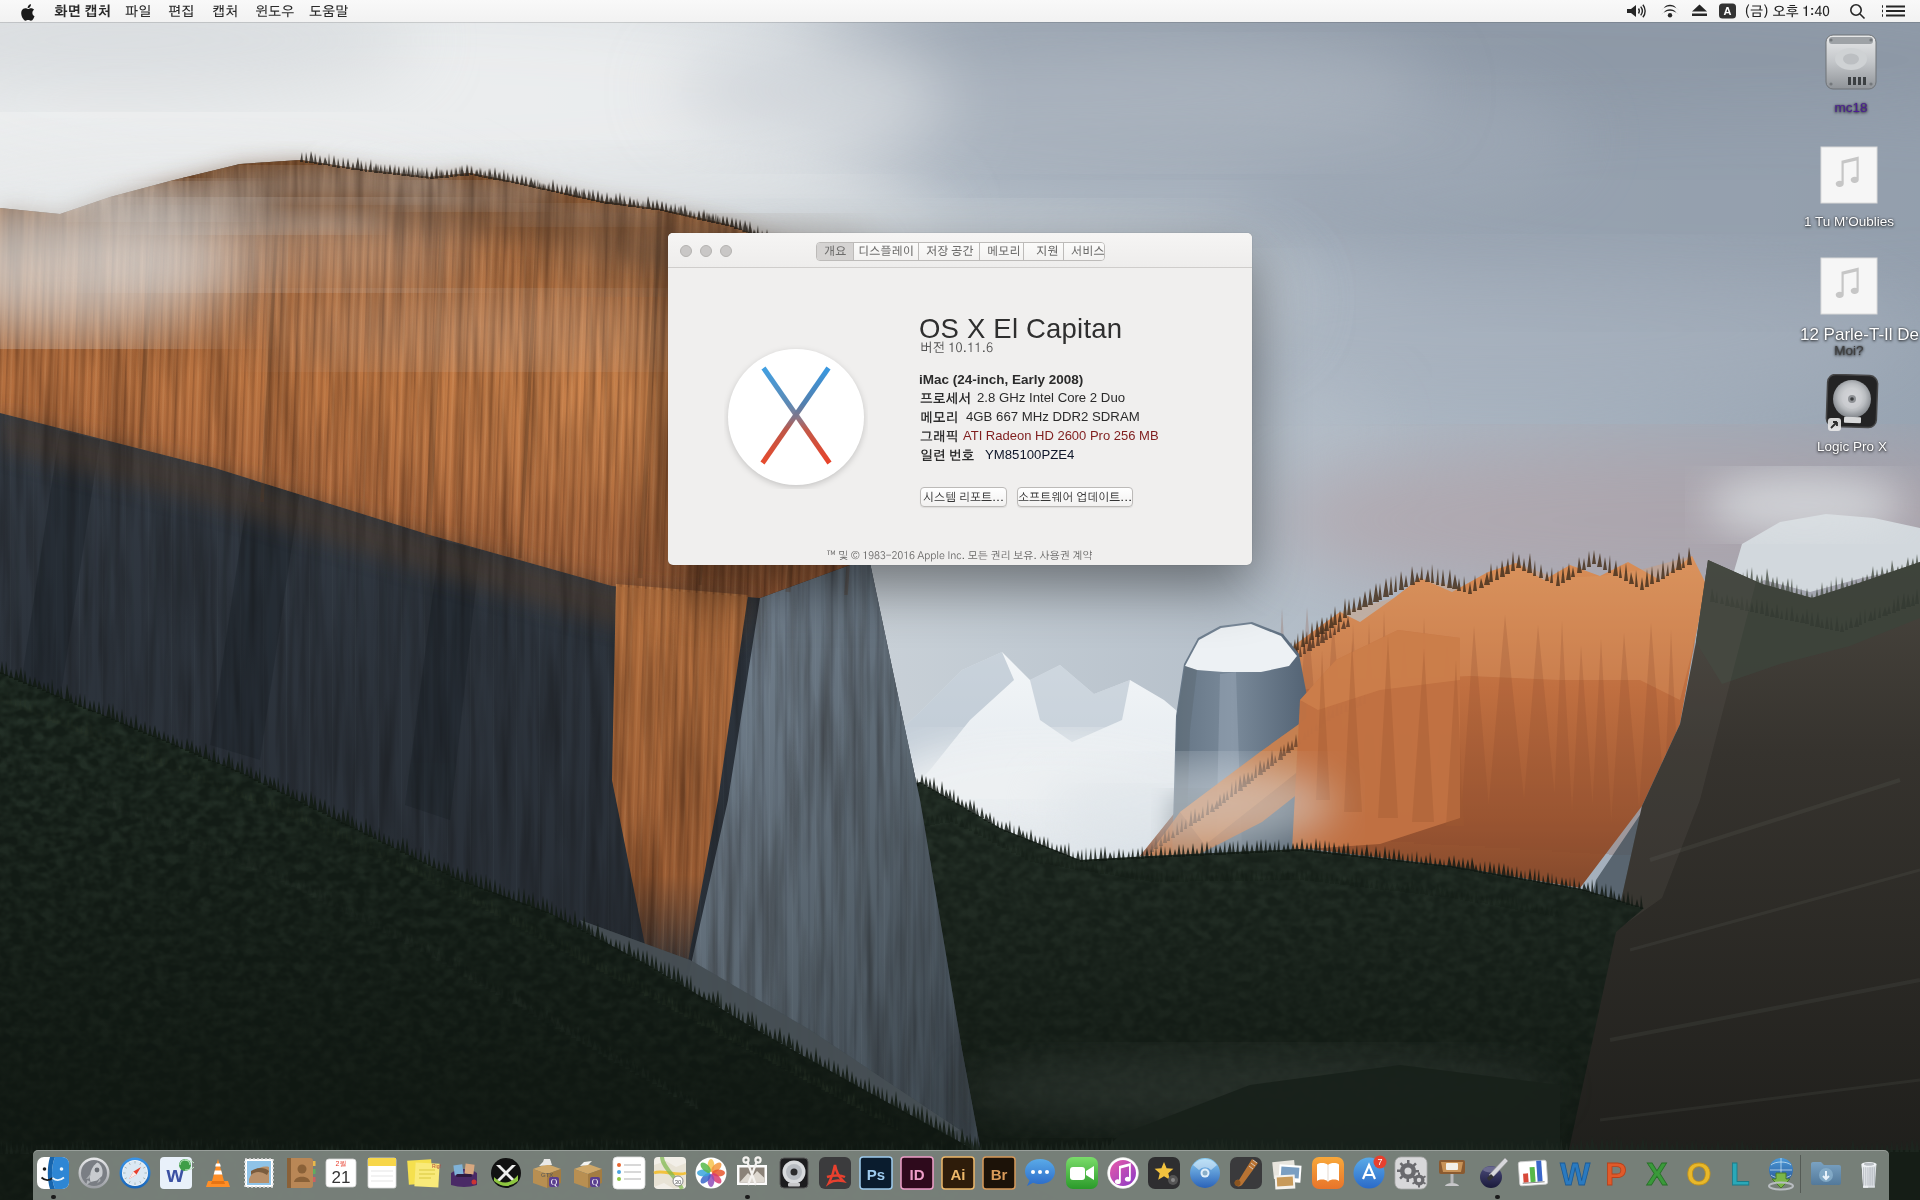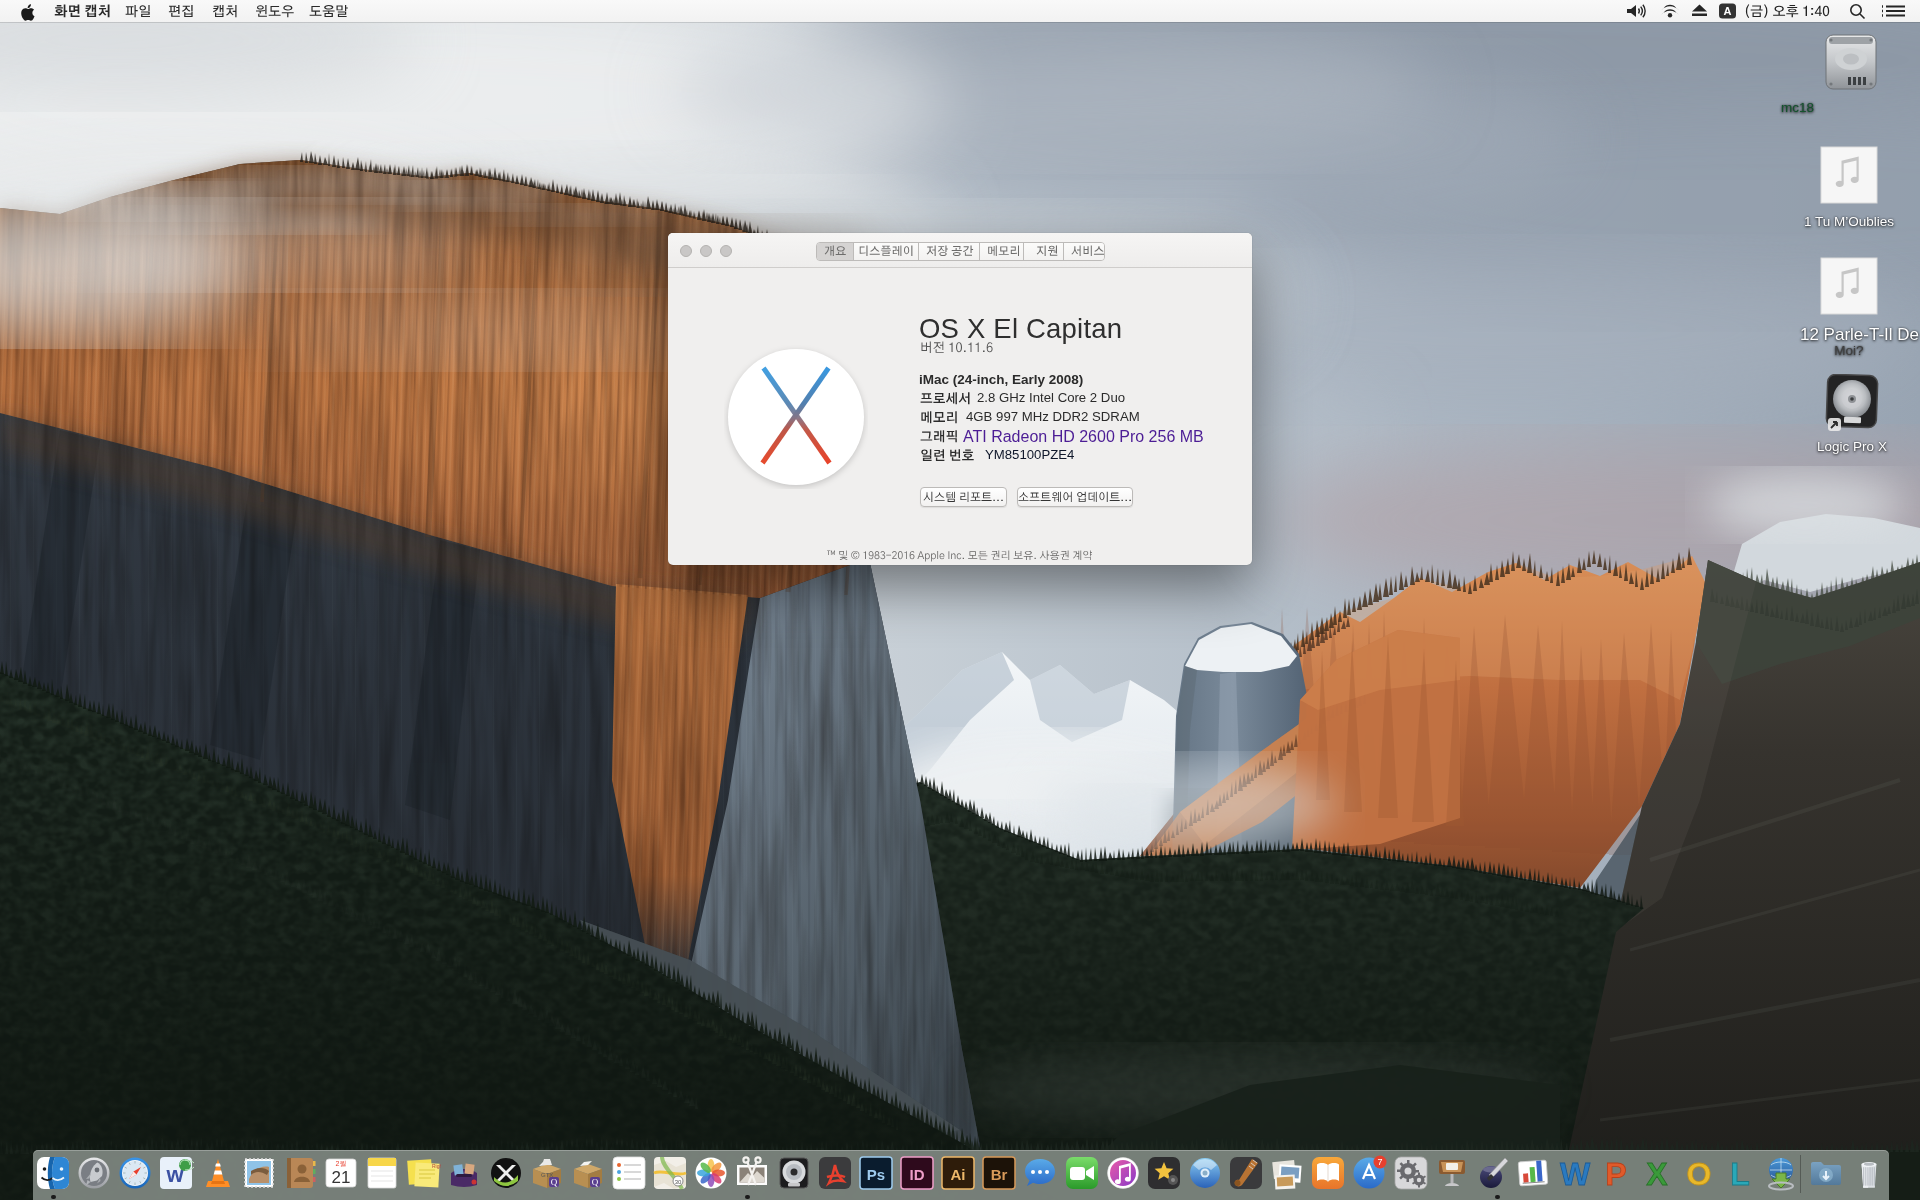--- a/index.html
+++ b/index.html
@@ -246,21 +246,21 @@
         <rect x="34" y="44" width="3" height="8"></rect>
         <rect x="39" y="44" width="3" height="8"></rect>
       </g>
 <g fill="#74787c">
         <circle cx="7" cy="7" r="1.6"></circle>
         <circle cx="47" cy="7" r="1.6"></circle>
         <circle cx="7" cy="51" r="1.6"></circle>
         <circle cx="47" cy="51" r="1.6"></circle>
       </g>
 </svg>
-<div class="abs" style="left:1781px;top:100px;width:140px;text-align:left;font-size:13.5px;font-weight:500;color:#14532d;text-shadow:0 1px 3px rgba(0,0,0,0.85),0 0 2px rgba(0,0,0,0.5)">mc18</div>
+<div class="abs" style="left:1781px;top:100px;width:140px;text-align:center;font-size:13.5px;font-weight:500;color:#4c1d95;text-shadow:0 1px 3px rgba(0,0,0,0.85),0 0 2px rgba(0,0,0,0.5)">mc18</div>
 <svg class="abs" style="left:1820px;top:146px" width="58" height="58" viewBox="0 0 58 58">
 <rect x="1" y="1" width="56" height="56" fill="#f6f6f6" stroke="#dadada" stroke-width="1"></rect>
 <path d="M24,40.5 a4,3.2 0 1 0 2.2,2.9 L26.2,23 L39,20 L39,36.5 a4,3.2 0 1 0 2.2,2.9 L41.2,16 L24,20.2 Z" fill="#c6c6c6" transform="translate(-2.5,-5.5)"></path>
 </svg>
 <div class="abs" style="left:1779px;top:214px;width:140px;text-align:center;font-size:13.5px;font-weight:500;color:#ffffff;text-shadow:0 1px 3px rgba(0,0,0,0.85),0 0 2px rgba(0,0,0,0.5)">1 Tu M’Oublies</div>
 <svg class="abs" style="left:1820px;top:257px" width="58" height="58" viewBox="0 0 58 58">
 <rect x="1" y="1" width="56" height="56" fill="#f6f6f6" stroke="#dadada" stroke-width="1"></rect>
 <path d="M24,40.5 a4,3.2 0 1 0 2.2,2.9 L26.2,23 L39,20 L39,36.5 a4,3.2 0 1 0 2.2,2.9 L41.2,16 L24,20.2 Z" fill="#c6c6c6" transform="translate(-2.5,-5.5)"></path>
 </svg>
 <div class="abs" style="left:1779px;top:325px;width:140px;text-align:right;font-size:17px;font-weight:500;color:#ffffff;text-shadow:0 1px 3px rgba(0,0,0,0.85),0 0 2px rgba(0,0,0,0.5)">12 Parle-T-Il De</div>
@@ -344,25 +344,25 @@
       <path d="M1.5 -1.1V-9.6H2.5V-6.4H6.0V-9.6H7.0V-1.1ZM2.5 -2.0H6.0V-5.5H2.5ZM6.5 -5.1V-6.1H9.8V-10.4H10.8V1.1H9.8V-5.1Z M13.4 -3.8Q13.8 -4.0 14.4 -4.3Q14.9 -4.7 15.4 -5.2Q16.0 -5.7 16.4 -6.4Q16.7 -7.0 16.7 -7.7V-8.8H14.0V-9.7H20.5V-8.8H17.8V-7.8Q17.8 -7.2 18.1 -6.6Q18.4 -6.0 18.9 -5.5Q19.4 -5.0 19.9 -4.7Q20.4 -4.3 20.9 -4.1L20.3 -3.4Q19.5 -3.8 18.6 -4.6Q17.6 -5.4 17.3 -6.1Q16.9 -5.3 15.9 -4.5Q14.9 -3.6 14.0 -3.1ZM19.9 -6.3V-7.2H22.4V-10.4H23.3V-1.9H22.4V-6.3ZM15.6 0.8V-2.7H16.6V-0.1H23.7V0.8Z M29.5 -7.3V-8.0H29.8Q30.9 -8.0 31.3 -8.4Q31.7 -8.7 31.7 -9.3V-9.6H32.6V0.1H31.5V-7.3Z M37.1 -4.7Q37.1 -2.8 37.5 -1.7Q38.0 -0.6 39.0 -0.6Q39.5 -0.6 39.9 -0.9Q40.3 -1.3 40.5 -1.9Q40.7 -2.5 40.8 -3.2Q40.9 -3.9 40.9 -4.7Q40.9 -6.7 40.4 -7.8Q40.0 -8.9 39.0 -8.9Q38.0 -8.9 37.5 -7.8Q37.1 -6.7 37.1 -4.7ZM36.0 -4.7Q36.0 -7.3 36.9 -8.5Q37.7 -9.7 39.0 -9.7Q40.4 -9.7 41.2 -8.5Q42.0 -7.2 42.0 -4.7Q42.0 -3.3 41.7 -2.2Q41.4 -1.1 40.7 -0.4Q40.0 0.2 39.0 0.2Q37.7 0.2 36.9 -1.0Q36.0 -2.2 36.0 -4.7Z M44.0 0.0V-1.5H45.6V0.0Z M48.4 -7.3V-8.0H48.8Q49.9 -8.0 50.2 -8.4Q50.6 -8.7 50.6 -9.3V-9.6H51.5V0.1H50.5V-7.3Z M55.6 -7.3V-8.0H56.0Q57.1 -8.0 57.5 -8.4Q57.9 -8.7 57.9 -9.3V-9.6H58.7V0.1H57.7V-7.3Z M63.0 0.0V-1.5H64.6V0.0Z M67.7 -3.0Q67.7 -1.9 68.3 -1.3Q68.8 -0.6 69.7 -0.6Q70.5 -0.6 71.1 -1.3Q71.6 -1.9 71.6 -3.0Q71.6 -4.0 71.1 -4.7Q70.5 -5.3 69.7 -5.3Q68.8 -5.3 68.3 -4.6Q67.7 -4.0 67.7 -3.0ZM66.7 -4.2Q66.7 -5.1 66.8 -5.8Q66.9 -6.6 67.1 -7.3Q67.4 -8.0 67.8 -8.6Q68.1 -9.1 68.7 -9.4Q69.3 -9.7 70.0 -9.7Q71.7 -9.7 72.5 -8.0L71.7 -7.7Q71.1 -8.9 70.0 -8.9Q69.5 -8.9 69.1 -8.6Q68.6 -8.3 68.4 -7.9Q68.1 -7.4 68.0 -6.9Q67.9 -6.4 67.8 -5.8Q67.7 -5.3 67.7 -4.7Q67.9 -5.4 68.5 -5.8Q69.1 -6.2 69.8 -6.2Q71.1 -6.2 71.9 -5.3Q72.6 -4.3 72.6 -3.0Q72.6 -1.6 71.9 -0.7Q71.1 0.2 69.7 0.2Q68.3 0.2 67.5 -0.8Q66.7 -1.8 66.7 -4.2Z" fill="#555555"></path>
     </svg>
 <div class="abs" style="left:919px;top:372px;font-size:13.5px;font-weight:bold;color:#2b2b2b">iMac (24-inch, Early 2008)</div>
 <svg style="position:absolute;left:920px;top:389px" width="53" height="20" viewBox="0 -14 53 20">
       <path d="M0.6 -0.2V-1.5H12.2V-0.2ZM1.5 -3.9V-5.1H3.4V-8.6H1.8V-9.8H11.0V-8.6H9.4V-5.1H11.3V-3.9ZM4.7 -5.1H8.1V-8.6H4.7Z M13.4 0.0V-1.2H18.5V-3.6H20.0V-1.2H25.0V0.0ZM15.1 -3.1V-7.1H22.0V-8.8H15.0V-10.1H23.4V-6.0H16.5V-4.3H23.5V-3.1Z M35.5 1.2V-10.8H36.9V1.2ZM31.3 -5.2V-6.6H33.0V-10.4H34.3V0.6H33.0V-5.2ZM25.9 -1.4Q28.7 -4.0 28.7 -7.9V-10.0H30.0V-8.0Q30.0 -6.0 30.8 -4.3Q31.6 -2.7 32.5 -1.8L31.4 -1.0Q30.9 -1.4 30.3 -2.5Q29.6 -3.6 29.4 -4.5Q29.1 -3.6 28.5 -2.5Q27.8 -1.4 27.1 -0.6Z M45.2 -5.2V-6.6H48.0V-10.8H49.5V1.2H48.0V-5.2ZM38.7 -1.3Q39.4 -1.8 39.9 -2.4Q40.5 -3.0 41.0 -3.9Q41.5 -4.7 41.8 -5.8Q42.1 -6.9 42.1 -8.1V-10.1H43.5V-8.2Q43.5 -6.0 44.4 -4.3Q45.3 -2.6 46.5 -1.7L45.5 -0.8Q44.8 -1.3 43.9 -2.5Q43.1 -3.7 42.8 -4.7Q42.5 -3.6 41.6 -2.4Q40.7 -1.2 39.8 -0.4Z" fill="#2b2b2b"></path>
     </svg>
 <div class="abs" style="left:977px;top:390px;font-size:13.2px;color:#2b2b2b">2.8 GHz Intel Core 2 Duo</div>
 <svg style="position:absolute;left:920px;top:408px" width="40" height="20" viewBox="0 -14 40 20">
       <path d="M10.0 1.2V-10.8H11.3V1.2ZM5.6 -4.9V-6.2H7.5V-10.4H8.8V0.6H7.5V-4.9ZM1.4 -1.3V-9.6H6.0V-1.3ZM2.7 -2.5H4.7V-8.4H2.7Z M13.4 -0.1V-1.4H18.5V-4.8H19.9V-1.4H25.0V-0.1ZM15.1 -4.2V-9.9H23.3V-4.2ZM16.5 -5.3H21.9V-8.7H16.5Z M35.3 1.2V-10.8H36.7V1.2ZM27.2 -1.1V-6.1H31.6V-8.6H27.2V-9.8H33.0V-4.9H28.6V-2.3H28.9Q31.6 -2.3 34.5 -2.6V-1.5Q31.3 -1.1 27.7 -1.1Z" fill="#2b2b2b"></path>
     </svg>
-<div class="abs" style="left:966px;top:409px;font-size:13.2px;color:#2b2b2b">4GB 997 MHz DDR2 SDRAM</div>
+<div class="abs" style="left:966px;top:409px;font-size:13.2px;color:#2b2b2b">4GB 667 MHz DDR2 SDRAM</div>
 <svg style="position:absolute;left:920px;top:427px" width="40" height="20" viewBox="0 -14 40 20">
       <path d="M0.6 -0.4V-1.6H12.2V-0.4ZM2.1 -8.3V-9.6H10.6Q10.6 -5.9 9.9 -2.6H8.5Q8.8 -4.1 9.0 -5.6Q9.2 -7.2 9.2 -8.3Z M20.1 0.6V-10.4H21.4V-6.0H22.8V-10.8H24.1V1.2H22.8V-4.7H21.4V0.6ZM14.2 -1.1V-6.0H17.4V-8.5H14.1V-9.7H18.8V-4.8H15.5V-2.3H15.8Q17.6 -2.3 19.5 -2.5V-1.4Q16.9 -1.1 14.6 -1.1Z M28.3 -1.7V-2.8H36.8V1.2H35.4V-1.7ZM35.4 -3.4V-10.8H36.8V-3.4ZM26.6 -4.3V-5.4H28.2V-9.0H26.9V-10.1H34.3V-9.0H32.9V-5.5Q33.4 -5.5 34.5 -5.6V-4.5Q32.2 -4.3 29.3 -4.3ZM29.5 -5.4H29.9Q30.1 -5.4 31.6 -5.4V-9.0H29.5Z" fill="#2b2b2b"></path>
     </svg>
-<div class="abs" style="left:963px;top:428px;font-size:16px;color:#4c1d95">ATI Radeon HD 2600 Pro 256 MB</div>
+<div class="abs" style="left:963px;top:428px;font-size:13px;color:#7f1d1d">ATI Radeon HD 2600 Pro 256 MB</div>
 <svg style="position:absolute;left:920px;top:446px" width="56" height="20" viewBox="0 -14 56 20">
       <path d="M2.9 1.0V-2.2H9.9V-3.2H2.8V-4.4H11.3V-1.2H4.3V-0.2H11.6V1.0ZM9.9 -4.8V-10.8H11.3V-4.8ZM1.3 -7.9Q1.3 -9.1 2.2 -9.9Q3.1 -10.6 4.5 -10.6Q5.9 -10.6 6.8 -9.9Q7.7 -9.1 7.7 -7.9Q7.7 -6.7 6.8 -6.0Q5.9 -5.3 4.5 -5.3Q3.1 -5.3 2.2 -6.0Q1.3 -6.7 1.3 -7.9ZM2.7 -7.9Q2.7 -7.2 3.2 -6.8Q3.7 -6.4 4.5 -6.4Q5.3 -6.4 5.8 -6.8Q6.3 -7.3 6.3 -7.9Q6.3 -8.6 5.8 -9.0Q5.3 -9.5 4.5 -9.5Q3.7 -9.5 3.2 -9.0Q2.7 -8.6 2.7 -7.9Z M15.9 0.9V-2.5H17.3V-0.3H24.4V0.9ZM20.4 -4.6V-5.8H22.6V-7.7H20.4V-8.8H22.6V-10.8H24.0V-1.8H22.6V-4.6ZM14.4 -3.2V-7.3H18.6V-9.0H14.3V-10.1H19.9V-6.2H15.8V-4.4H16.1Q18.5 -4.4 20.7 -4.6V-3.5Q18.1 -3.2 15.0 -3.2Z M31.9 0.8V-2.7H33.3V-0.4H40.3V0.8ZM35.6 -6.4V-7.6H38.6V-10.8H40.0V-2.0H38.6V-6.4ZM30.2 -3.6V-10.2H31.6V-8.2H34.8V-10.2H36.2V-3.6ZM31.6 -4.8H34.8V-7.0H31.6Z M42.1 0.2V-1.0H47.2V-3.1H48.7V-1.0H53.7V0.2ZM45.2 -9.2V-10.4H50.8V-9.2ZM43.0 -7.1V-8.2H52.9V-7.1ZM43.8 -4.5Q43.8 -5.4 44.9 -5.9Q46.1 -6.4 48.0 -6.4Q49.8 -6.4 51.0 -5.9Q52.2 -5.4 52.2 -4.4Q52.2 -3.5 51.0 -3.0Q49.8 -2.5 48.0 -2.5Q46.1 -2.5 44.9 -3.0Q43.8 -3.5 43.8 -4.5ZM45.3 -4.5Q45.3 -3.5 48.0 -3.5Q50.6 -3.5 50.6 -4.5Q50.6 -5.4 48.0 -5.4Q45.3 -5.4 45.3 -4.5Z" fill="#2b2b2b"></path>
     </svg>
 <div class="abs" style="left:985px;top:447px;font-size:13.2px;color:#0f172a">YM85100PZE4</div>
 <div class="abs" style="left:920px;top:487px;width:87px;height:20px;border:1px solid #bcbab8;border-radius:4px;background:linear-gradient(#ffffff,#f2f1f0);box-shadow:0 1px 1px rgba(0,0,0,0.08)"></div>
 <svg style="position:absolute;left:923px;top:489px" width="82" height="18" viewBox="0 -12 82 18">
       <path d="M0.5 -1.1Q1.1 -1.5 1.6 -2.1Q2.1 -2.7 2.6 -3.4Q3.0 -4.1 3.3 -5.1Q3.6 -6.0 3.6 -7.0V-8.7H4.4V-7.0Q4.4 -6.2 4.6 -5.5Q4.9 -4.7 5.2 -4.1Q5.5 -3.5 5.9 -2.9Q6.3 -2.4 6.7 -2.1Q7.0 -1.7 7.4 -1.5L6.7 -0.9Q6.1 -1.4 5.2 -2.5Q4.4 -3.6 4.0 -4.7Q3.8 -3.6 2.9 -2.4Q2.0 -1.3 1.2 -0.5ZM8.4 1.0V-9.2H9.3V1.0Z M12.1 -3.8Q12.8 -4.1 13.5 -4.5Q14.1 -5.0 14.8 -5.5Q15.4 -6.1 15.8 -6.8Q16.1 -7.4 16.1 -8.1V-8.6H17.0V-8.1Q17.0 -7.4 17.4 -6.8Q17.8 -6.1 18.4 -5.5Q19.1 -5.0 19.7 -4.5Q20.4 -4.1 21.0 -3.9L20.5 -3.2Q19.4 -3.7 18.2 -4.6Q17.0 -5.6 16.6 -6.6Q16.1 -5.6 15.0 -4.7Q13.8 -3.7 12.6 -3.2ZM11.5 -0.3V-1.0H21.6V-0.3Z M23.5 -3.6V-8.6H27.6V-7.9H24.3V-6.4H27.2V-5.8H24.3V-4.3H24.5Q26.5 -4.3 28.3 -4.5V-3.8Q26.3 -3.6 23.8 -3.6ZM31.0 -2.9V-9.2H31.8V-2.9ZM27.7 -5.8V-6.5H29.0V-9.1H29.7V-3.0H29.0V-5.8ZM24.6 0.9V-2.3H31.8V0.9ZM25.5 0.1H30.9V-1.6H25.5Z M37.4 -1.0V-5.0H41.4V-7.6H37.4V-8.3H42.2V-4.3H38.3V-1.7H38.6Q40.9 -1.7 43.6 -2.0V-1.3Q40.8 -1.0 37.8 -1.0ZM44.6 1.0V-9.2H45.4V1.0Z M48.4 -3.5V-4.2H50.1V-7.7H48.6V-8.4H56.5V-7.7H55.0V-4.2H56.7V-3.5ZM50.9 -4.2H54.2V-7.7H50.9ZM47.5 -0.2V-0.9H52.1V-4.0H53.0V-0.9H57.5V-0.2Z M60.1 -2.8V-8.4H67.3V-7.6H61.0V-6.0H67.2V-5.2H61.0V-3.6H67.3V-2.8ZM58.5 -0.1V-0.9H68.6V-0.1Z M70.4 0.0V-1.3H71.8V0.0Z M74.3 0.0V-1.3H75.7V0.0Z M78.3 0.0V-1.3H79.7V0.0Z" fill="#333333"></path>
     </svg>
 <div class="abs" style="left:1017px;top:487px;width:116px;height:20px;border:1px solid #bcbab8;border-radius:4px;background:linear-gradient(#ffffff,#f2f1f0);box-shadow:0 1px 1px rgba(0,0,0,0.08)"></div>
 <svg style="position:absolute;left:1018px;top:489px" width="116" height="18" viewBox="0 -12 116 18">

